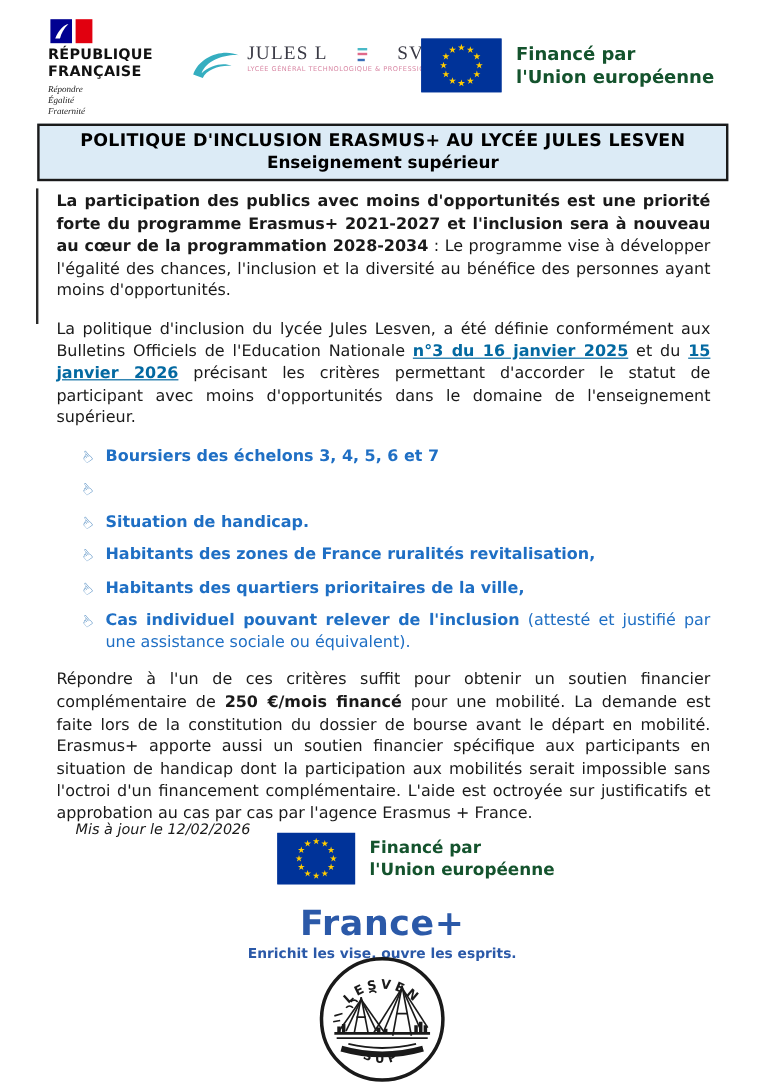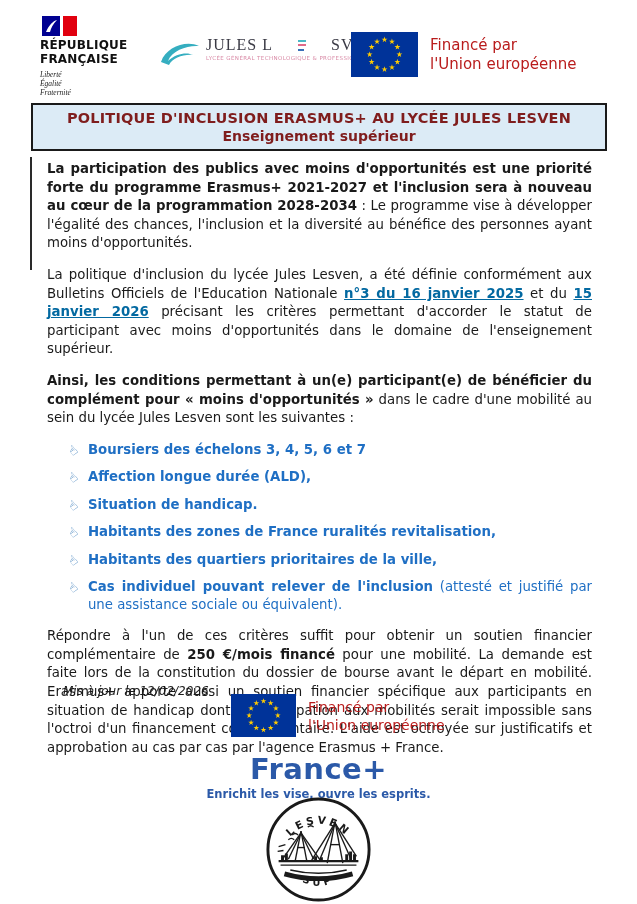--- a/index.html
+++ b/index.html
@@ -26,29 +26,29 @@
   .jl-e i{display:block;height:2px;width:100%;}
   .jl-e i:nth-child(1){background:#49b9c7;}
   .jl-e i:nth-child(2){background:#e06a8a;}
   .jl-e i:nth-child(3){background:#3a6fb8;width:70%;}
   .jl-sub{font-size:5.5px;letter-spacing:.4px;color:#d98aa6;margin-top:1px;white-space:nowrap;}
   .jl-city{font-family:"Liberation Serif",serif;font-size:15px;letter-spacing:4px;color:#c7c7cf;margin-top:1px;}
 
   .eu-logo{display:flex;align-items:center;}
   .eu-logo-header{position:absolute;left:351px;top:32px;}
   .eu-flag{background:#003399;display:block;}
-  .eu-text{margin-left:12px;font-weight:normal;color:#b91c1c;}
+  .eu-text{margin-left:12px;font-weight:bold;color:#14532d;}
   .eu-logo-header .eu-text{font-size:15px;line-height:19px;}
 
   
   .title-box{
     position:absolute;left:31px;top:103px;width:572px;height:44px;
     background:#dcebf6;border:2px solid #1a1a1a;
     display:flex;flex-direction:column;justify-content:center;align-items:center;
-    text-align:center;color:#7f1d1d;font-weight:bold;
+    text-align:center;color:#000000;font-weight:bold;
   }
   .title-line1{font-size:14.5px;letter-spacing:.2px;}
   .title-line2{font-size:14px;margin-top:2px;}
 
   
   .doc-body{position:absolute;left:47px;top:160px;width:545px;font-size:13.3px;line-height:18.6px;text-align:justify;}
   .doc-body p{margin:0 0 13px 0;}
   .b{font-weight:bold;}
   a.doclink{color:#0369a1;font-weight:600;text-decoration:underline;cursor:pointer;}
   .left-rule{position:absolute;left:30px;top:157px;width:2px;height:113px;background:#2a2a2a;}
@@ -84,21 +84,21 @@
             <path d="M4 16 C7 9 11 5 15 4 C11 8 9 12 8 16 Z" fill="#ffffff"></path>
           </svg>
         </span>
       <span class="r"></span>
     </div>
     <div class="rf-title">
       <div>RÉPUBLIQUE</div>
       <div>FRANÇAISE</div>
     </div>
     <div class="rf-motto">
-      <div>Liberté</div>
+      <div>Répondre</div>
       <div>Égalité</div>
       <div>Fraternité</div>
     </div>
   </div>
 
   <div class="jl-logo">
     <div class="jl-row">
       <span class="jl-swoosh">
         <svg width="40" height="26" viewBox="0 0 40 26">
           <path d="M1 22 C6 7 26 0 39 6 C28 5 12 10 8 21 C16 13 28 12 33 15 C24 14 12 18 9 25 Z" fill="#35aec0"></path>
@@ -147,30 +147,28 @@
   </div>
 
   <div class="left-rule"></div>
 
   <div class="doc-body">
 
     <p><span class="b">La participation des publics avec moins d'opportunités est une priorité forte du programme Erasmus+ 2021-2027 et l'inclusion sera à nouveau au cœur de la programmation 2028-2034</span><span> : Le programme vise à développer l'égalité des chances, l'inclusion et la diversité au bénéfice des personnes ayant moins d'opportunités.</span></p>
 
     <p><span>La politique d'inclusion du lycée Jules Lesven, a été définie conformément aux Bulletins Officiels de l'Education Nationale </span><a class="doclink">n°3 du 16 janvier 2025</a><span> et du </span><a class="doclink">15 janvier 2026</a><span> précisant les critères permettant d'accorder le statut de participant avec moins d'opportunités dans le domaine de l'enseignement supérieur.</span></p>
 
-    <p><span class="b">Ainsi, les conditions permettant à un(e) participant(e) de bénéficier du complément pour « moins d'opportunités »</span><span> dans le cadre d'une mobilité au sein du lycée Jules Lesven sont les suivantes :</span></p>
 
     <ul class="crit">
       <li>
         <span class="bullet">☝</span>
         <span>Boursiers des échelons 3, 4, 5, 6 et 7</span>
       </li>
       <li>
         <span class="bullet">☝</span>
-        <span>Affection longue durée (ALD),</span>
       </li>
       <li>
         <span class="bullet">☝</span>
         <span>Situation de handicap.</span>
       </li>
       <li>
         <span class="bullet">☝</span>
         <span>Habitants des zones de France ruralités revitalisation,</span>
       </li>
       <li>

